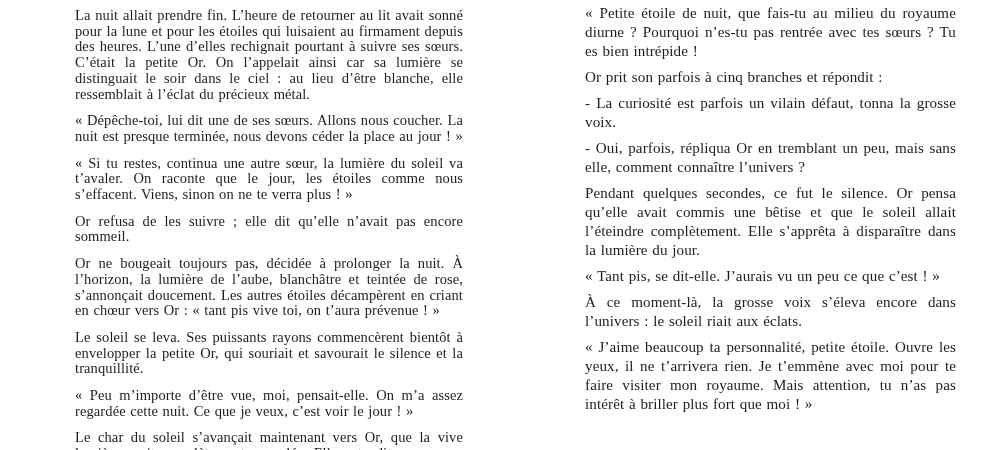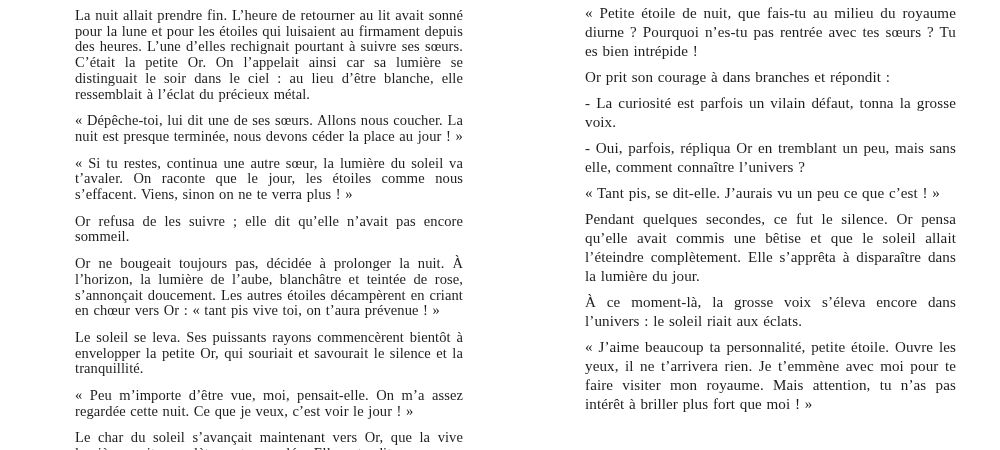--- a/index.html
+++ b/index.html
@@ -51,23 +51,23 @@
     <p class="para">« Si tu restes, continua une autre sœur, la lumière du soleil va t’avaler. On raconte que le jour, les étoiles comme nous s’effacent. Viens, sinon on ne te verra plus ! »</p>
     <p class="para">Or refusa de les suivre ; elle dit qu’elle n’avait pas encore sommeil.</p>
     <p class="para">Or ne bougeait toujours pas, décidée à prolonger la nuit. À l’horizon, la lumière de l’aube, blanchâtre et teintée de rose, s’annonçait doucement. Les autres étoiles décampèrent en criant en chœur vers Or : « tant pis vive toi, on t’aura prévenue ! »</p>
     <p class="para">Le soleil se leva. Ses puissants rayons commencèrent bientôt à envelopper la petite Or, qui souriait et savourait le silence et la tranquillité.</p>
     <p class="para">« Peu m’importe d’être vue, moi, pensait-elle. On m’a assez regardée cette nuit. Ce que je veux, c’est voir le jour ! »</p>
     <p class="para">Le char du soleil s’avançait maintenant vers Or,  que la vive lumière avait complètement aveuglée. Elle entendit une grosse voix et devina</p>
   </div>
 
   <div class="col col-right">
     <p class="para">« Petite étoile de nuit, que fais-tu au milieu du royaume diurne ? Pourquoi n’es-tu pas rentrée avec tes sœurs ? Tu es bien intrépide !</p>
-    <p class="para">Or prit son courage à dans branches et répondit :</p>
+    <p class="para">Or prit son parfois à cinq branches et répondit :</p>
     <p class="para">- La curiosité est parfois un vilain défaut, tonna la grosse voix.</p>
     <p class="para">- Oui, parfois, répliqua Or en tremblant un peu, mais sans elle, comment connaître l’univers ?</p>
+    <p class="para">Pendant quelques secondes, ce fut le silence. Or pensa qu’elle avait commis une bêtise et que le soleil allait l’éteindre complètement. Elle s’apprêta à disparaître dans la lumière du jour.</p>
     <p class="para">« Tant pis, se dit-elle. J’aurais vu un peu ce que c’est ! »</p>
-    <p class="para">Pendant quelques secondes, ce fut le silence. Or pensa qu’elle avait commis une bêtise et que le soleil allait l’éteindre complètement. Elle s’apprêta à disparaître dans la lumière du jour.</p>
     <p class="para">À ce moment-là, la grosse voix s’éleva encore dans l’univers : le soleil riait aux éclats.</p>
     <p class="para">« J’aime beaucoup ta personnalité, petite étoile. Ouvre les yeux, il ne t’arrivera rien. Je t’emmène avec moi pour te faire visiter mon royaume. Mais attention, tu n’as pas intérêt à briller plus fort que moi ! »</p>
 
   </div>
 
 </div>
 
 </body></html>

